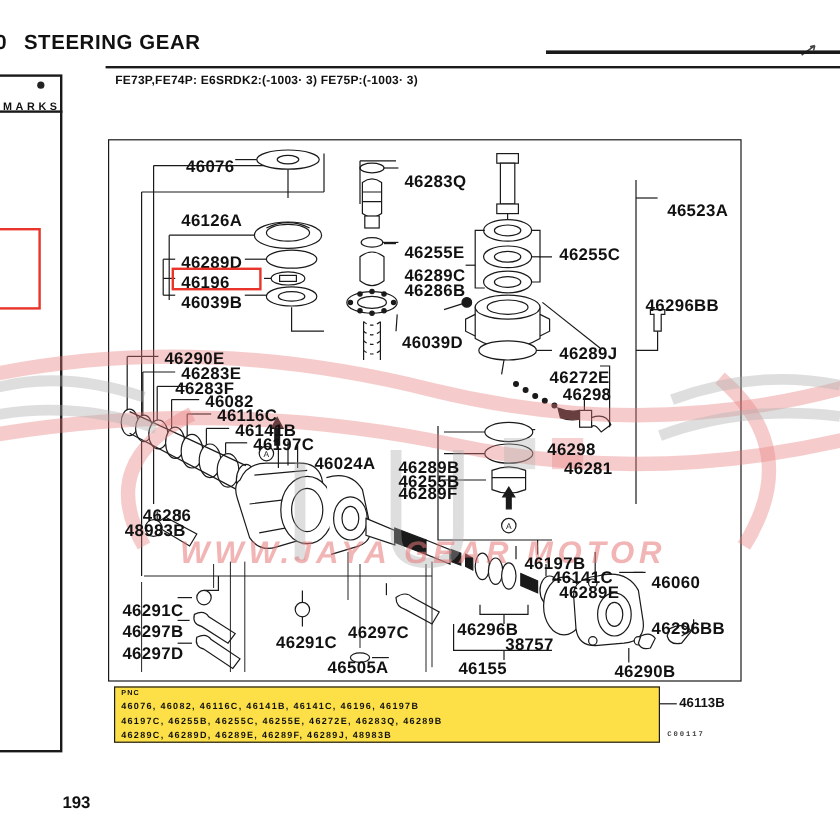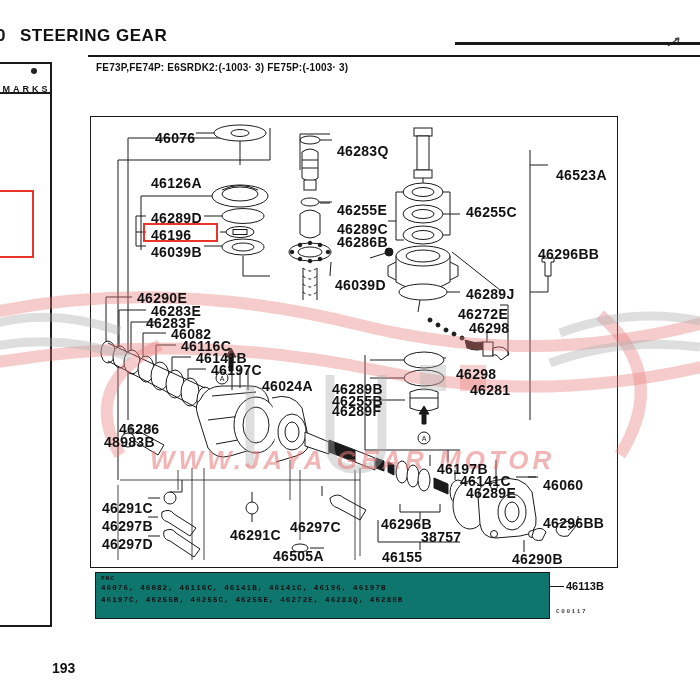--- a/index.html
+++ b/index.html
@@ -52,22 +52,22 @@
   
   .lbl{position:absolute;font-size:14px;font-weight:bold;letter-spacing:.3px;
        white-space:nowrap;color:#111;}
 
   
   #red-hl{position:absolute;left:143px;top:223px;width:75px;height:19px;
           border:2px solid #e8342a;box-sizing:border-box;}
 
   
   #pnc{position:absolute;left:95px;top:572px;width:455px;height:47px;
-       border:1.4px solid #1a1a1a;box-sizing:border-box;background:#0f766e;
-       font-family:Liberation Mono, monospace;}
+       border:1.4px solid #1a1a1a;box-sizing:border-box;background:#fde047;
+       font-family:Liberation Sans, sans-serif;}
   #pnc .hd{position:absolute;left:5px;top:2px;font-size:6px;font-weight:bold;letter-spacing:1px;}
   #pnc .ln{position:absolute;left:5px;font-size:7.5px;font-weight:bold;letter-spacing:1.1px;
            white-space:nowrap;}
   #pnc .l1{top:11px;} #pnc .l2{top:23px;} #pnc .l3{top:35px;}
 
   #pnc-tick{position:absolute;left:550px;top:586px;width:14px;height:1.4px;background:#1a1a1a;}
   #pnc-lbl{position:absolute;left:566px;top:580px;font-size:11px;font-weight:bold;}
   #code{position:absolute;left:556px;top:608px;font-size:6px;font-weight:bold;
         letter-spacing:1.6px;font-family:"Liberation Mono",monospace;color:#444;}
 
@@ -412,18 +412,19 @@
       <div class="lbl" style="left: 230px; top: 527px;">46291C</div>
       <div class="lbl" style="left: 290px; top: 519px;">46297C</div>
       <div class="lbl" style="left: 273px; top: 548px;">46505A</div>
     </div>
   <div id="red-hl"></div>
 
   <div id="pnc">
     <div class="hd">PNC</div>
     <div class="ln l1">46076, 46082, 46116C, 46141B, 46141C, 46196, 46197B</div>
     <div class="ln l2">46197C, 46255B, 46255C, 46255E, 46272E, 46283Q, 46289B</div>
+    <div class="ln l3">46289C, 46289D, 46289E, 46289F, 46289J, 48983B</div>
   </div>
   <div id="pnc-tick"></div>
   <div id="pnc-lbl">46113B</div>
   <div id="code">C00117</div>
 
 </div>
 
 </body></html>

